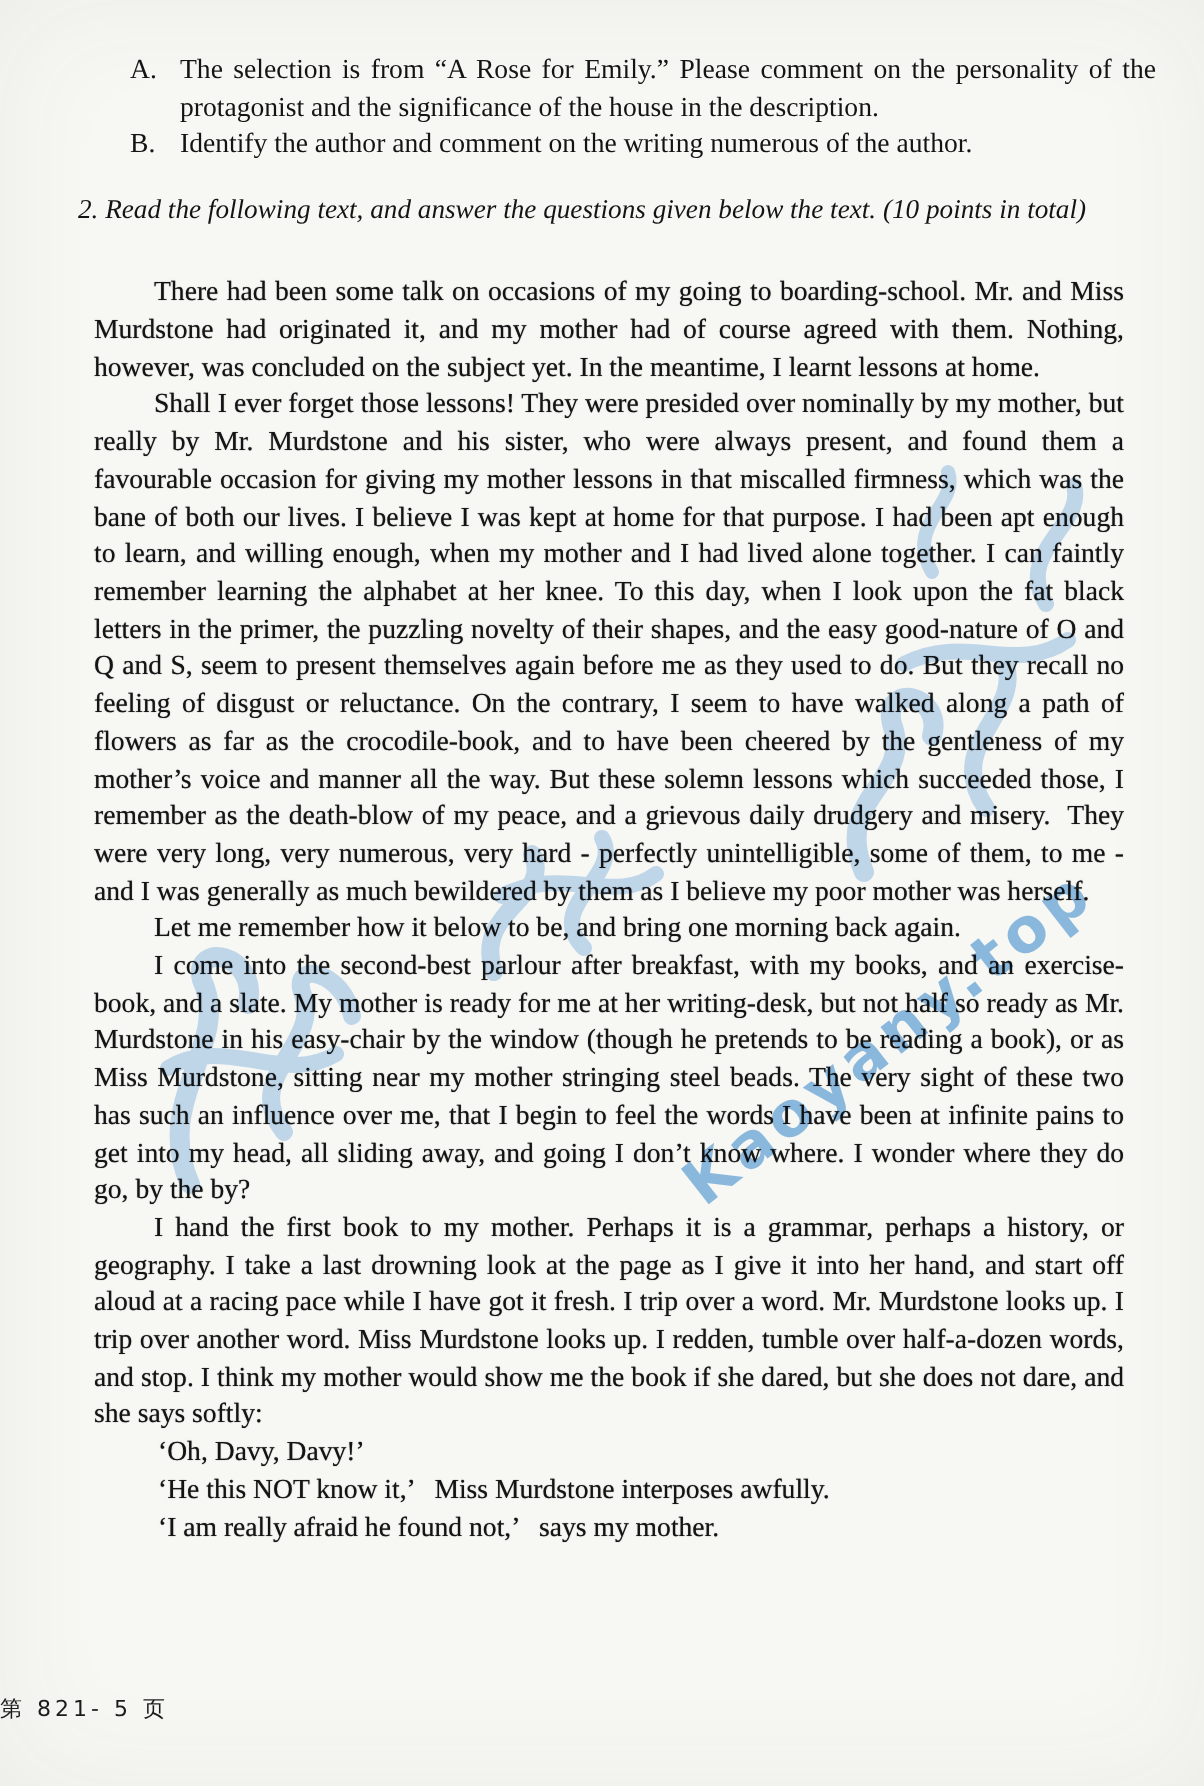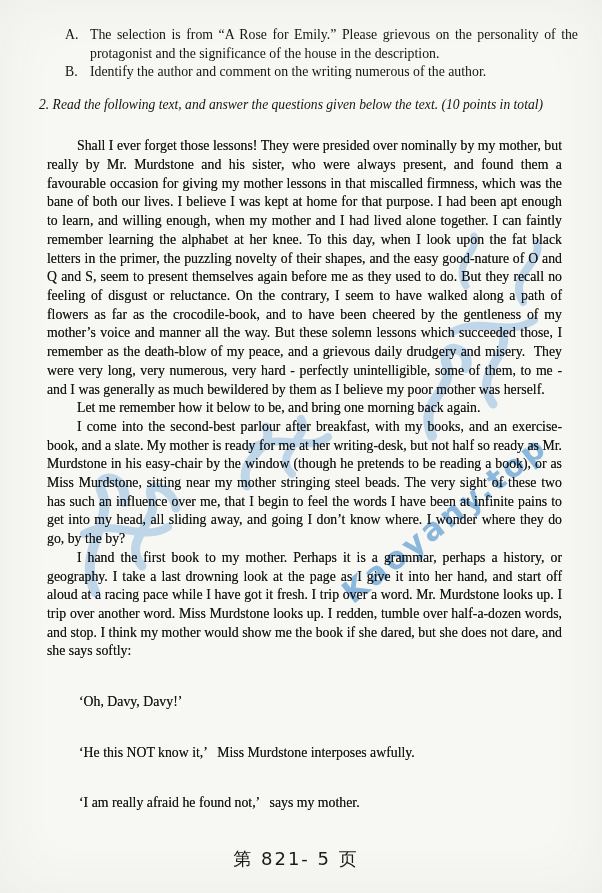--- a/index.html
+++ b/index.html
@@ -47,27 +47,25 @@
     margin:0;
     font-size:13.8px;
     line-height:18.7px;
     text-align:justify;
     text-indent:30px;
     white-space:pre-wrap;
     text-shadow:0 0 0.5px rgba(10,10,10,0.65);
   }
   .passage p.dialogue{
     text-indent:32px;
-    margin-top:32px;
   }
   .footer{
     position:absolute;
     left:0; right:10px; top:847px;
-    text-align:center;
-    font-size:18px;
+    font-size:11px;
     letter-spacing:2px;
     font-family:"DejaVu Sans", sans-serif;
     color:#1b1b1b;
     z-index:1;
   }
   
   .watermark{
     position:absolute; inset:0;
     z-index:2;
     pointer-events:none;
@@ -91,31 +89,32 @@
 </head>
 <body>
 
 <div class="page">
 
   <div class="content">
 
     <div class="ab-list">
       <div class="ab-item">
         <span class="label">A.</span>
-        <span class="itext">The selection is from “A Rose for Emily.” Please grievous on the personality of the protagonist and the significance of the house in the description.</span>
+        <span class="itext">The selection is from “A Rose for Emily.” Please comment on the personality of the protagonist and the significance of the house in the description.</span>
       </div>
       <div class="ab-item">
         <span class="label">B.</span>
         <span class="itext">Identify the author and comment on the writing numerous of the author.</span>
       </div>
     </div>
 
     <div class="q2">2. Read the following text, and answer the questions given below the text. (10 points in total)</div>
 
     <div class="passage">
+      <p class="body">There had been some talk on occasions of my going to boarding-school. Mr. and Miss Murdstone had originated it, and my mother had of course agreed with them. Nothing, however, was concluded on the subject yet. In the meantime, I learnt lessons at home.</p>
       <p class="body">Shall I ever forget those lessons! They were presided over nominally by my mother, but really by Mr. Murdstone and his sister, who were always present, and found them a favourable occasion for giving my mother lessons in that miscalled firmness, which was the bane of both our lives. I believe I was kept at home for that purpose. I had been apt enough to learn, and willing enough, when my mother and I had lived alone together. I can faintly remember learning the alphabet at her knee. To this day, when I look upon the fat black letters in the primer, the puzzling novelty of their shapes, and the easy good-nature of O and Q and S, seem to present themselves again before me as they used to do. But they recall no feeling of disgust or reluctance. On the contrary, I seem to have walked along a path of flowers as far as the crocodile-book, and to have been cheered by the gentleness of my mother’s voice and manner all the way. But these solemn lessons which succeeded those, I remember as the death-blow of my peace, and a grievous daily drudgery and misery.  They were very long, very numerous, very hard - perfectly unintelligible, some of them, to me - and I was generally as much bewildered by them as I believe my poor mother was herself.</p>
       <p class="body">Let me remember how it below to be, and bring one morning back again.</p>
       <p class="body">I come into the second-best parlour after breakfast, with my books, and an exercise-book, and a slate. My mother is ready for me at her writing-desk, but not half so ready as Mr. Murdstone in his easy-chair by the window (though he pretends to be reading a book), or as Miss Murdstone, sitting near my mother stringing steel beads. The very sight of these two has such an influence over me, that I begin to feel the words I have been at infinite pains to get into my head, all sliding away, and going I don’t know where. I wonder where they do go, by the by?</p>
       <p class="body">I hand the first book to my mother. Perhaps it is a grammar, perhaps a history, or geography. I take a last drowning look at the page as I give it into her hand, and start off aloud at a racing pace while I have got it fresh. I trip over a word. Mr. Murdstone looks up. I trip over another word. Miss Murdstone looks up. I redden, tumble over half-a-dozen words, and stop. I think my mother would show me the book if she dared, but she does not dare, and she says softly:</p>
       <p class="dialogue">‘Oh, Davy, Davy!’</p>
       <p class="dialogue">‘He this NOT know it,’   Miss Murdstone interposes awfully.</p>
       <p class="dialogue">‘I am really afraid he found not,’   says my mother.</p>
     </div>
   </div>
 

